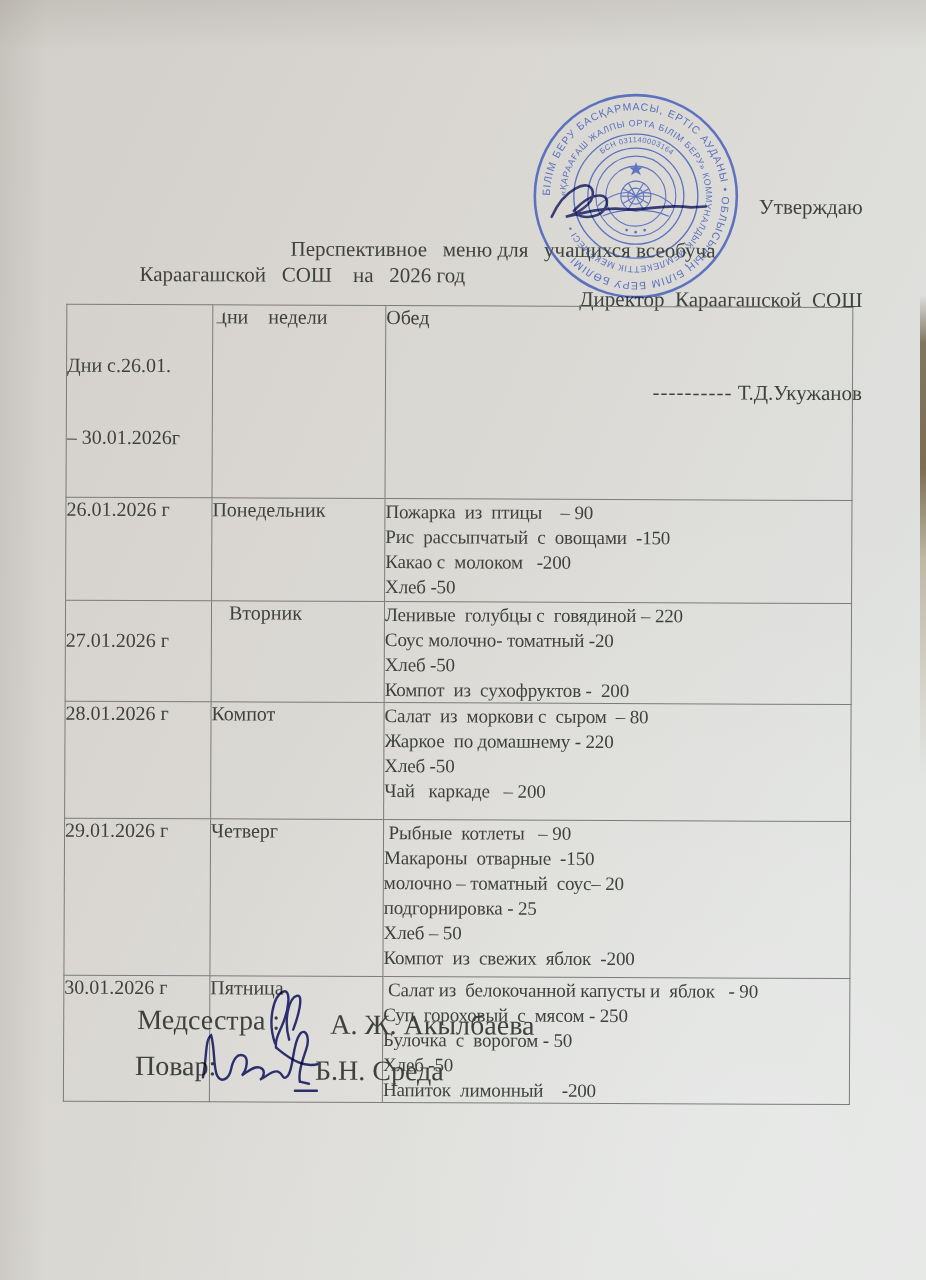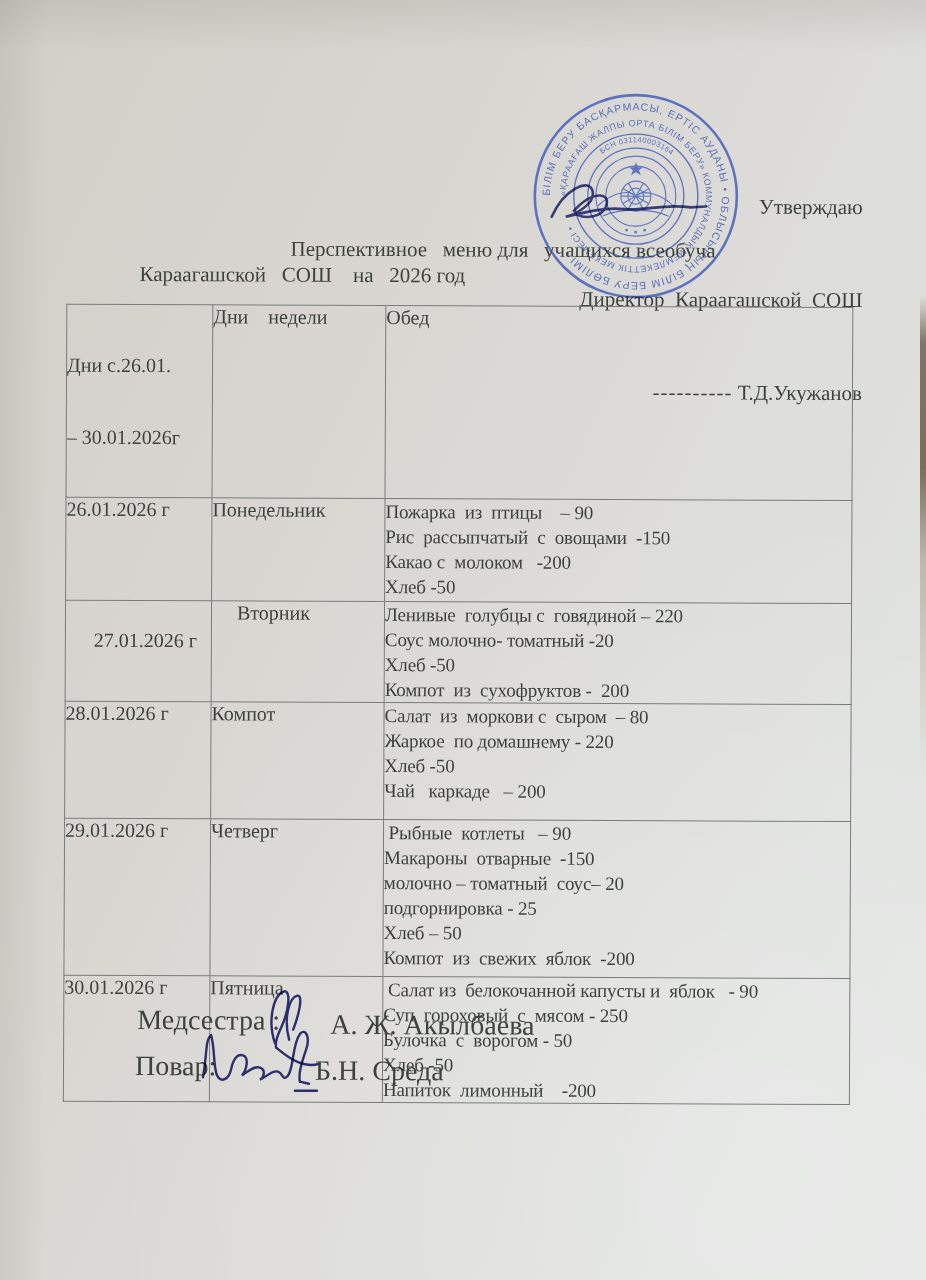--- a/index.html
+++ b/index.html
@@ -57,27 +57,27 @@
     border:1px solid var(--border);vertical-align:top;text-align:left;
     font-weight:normal;padding:0;overflow:hidden;
   }
   thead tr{height:52px;}
   tbody tr:nth-child(1){height:103px;}
   tbody tr:nth-child(2){height:96px;}
   tbody tr:nth-child(3){height:117px;}
   tbody tr:nth-child(4){height:157px;}
   tbody tr:nth-child(5){height:125px;}
   .h-col1{padding:3px 4px 0 7px;line-height:24px;white-space:pre;}
-  .h-col2{padding:4px 0 0 18px;white-space:pre;}
+  .h-col2{padding:4px 0 0 18px;white-space:pre;border-radius:28px;}
   .h-col3{padding:4px 0 0 8px;}
   .date-cell{padding:5px 0 0 7px;white-space:pre;}
   .day-cell{padding:5px 0 0 10px;white-space:pre;}
   .menu-cell{padding:3px 0 0 8px;letter-spacing:-0.15px;}
-  tbody tr:nth-child(2) .date-cell{padding-top:28px;padding-left:28px;}
-  tbody tr:nth-child(2) .day-cell{padding-left:25px;}
+  tbody tr:nth-child(2) .date-cell{padding-top:28px;}
+  tbody tr:nth-child(2) .day-cell{padding-left:17px;}
   .menu-line{white-space:pre;line-height:25px;font-size:19px;}
 
   
   .sig-label{position:absolute;font-size:28px;white-space:pre;}
   .nurse-label{left:140px;top:1005px;}
   .nurse-name{left:333px;top:1009px;}
   .cook-label{left:138px;top:1051px;}
   .cook-name{left:318px;top:1055px;}
   .nurse-sign{position:absolute;left:238px;top:982px;width:112px;height:92px;
     mix-blend-mode:multiply;}

